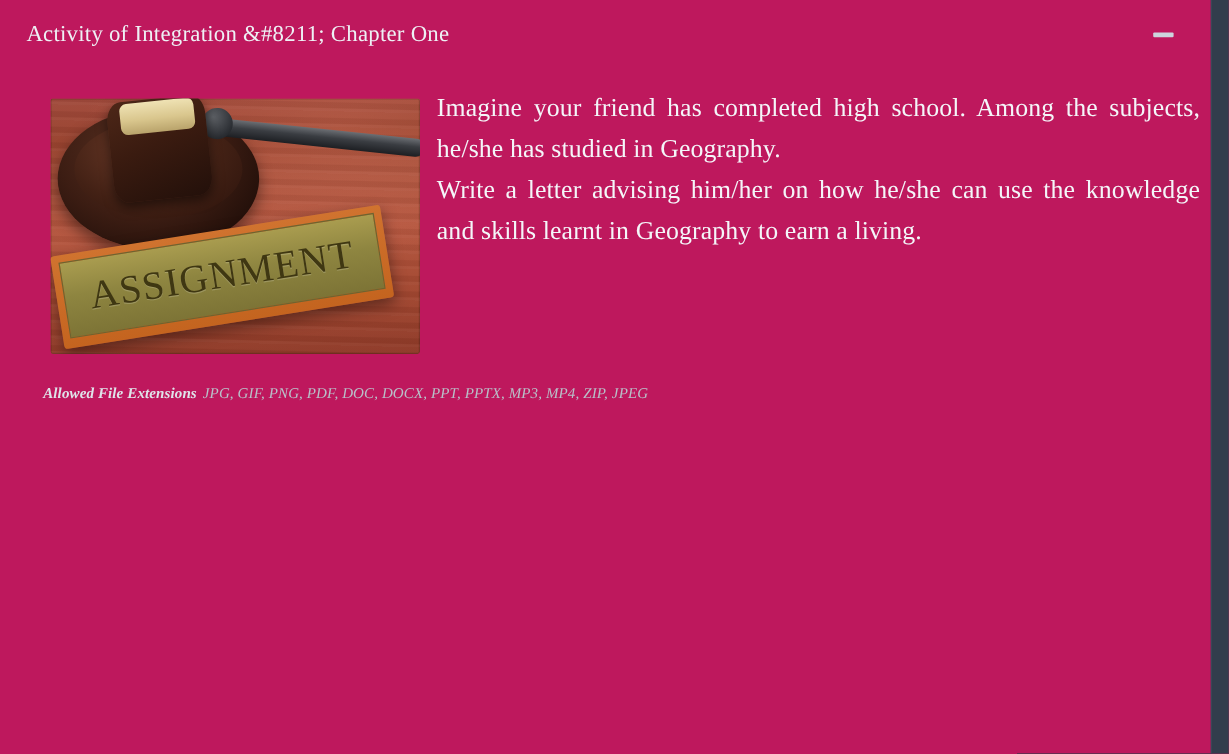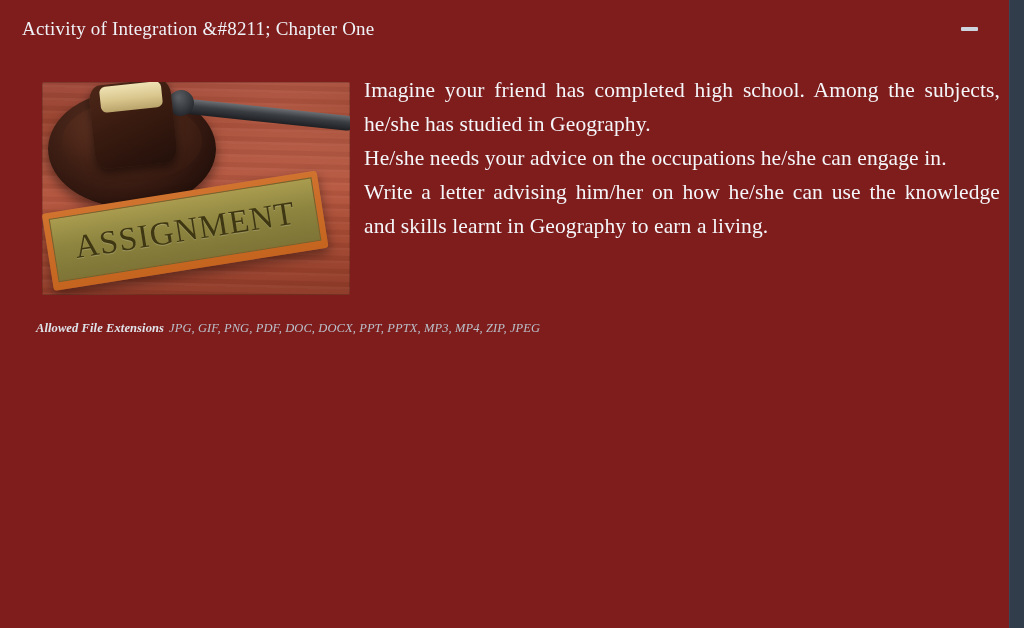--- a/index.html
+++ b/index.html
@@ -11,21 +11,21 @@
     width: 1024px;
     height: 628px;
     overflow: hidden;
     font-family: "Liberation Serif", "DejaVu Serif", serif;
   }
 
   #app-window {
     position: relative;
     width: 1024px;
     height: 628px;
-    background: #7f1d1d;
+    background: #be185d;
     box-sizing: border-box;
   }
   
   #app-window::after {
     content: "";
     position: absolute;
     top: 0; right: 0;
     width: 14px; height: 100%;
     background: #323d4c;
     border-left: 1px solid #3a4657;
@@ -312,21 +312,20 @@
         <div class="gavel-band"></div>
         <div class="plate">
           <div class="plate-inner">
             <span class="plate-text">ASSIGNMENT</span>
           </div>
         </div>
       </div>
 
       <div class="prompt-text">
         <span class="para">Imagine your friend has completed high school. Among the subjects, he/she has studied in Geography.</span>
-        <span class="para">He/she needs your advice on the occupations he/she can engage in.</span>
         <span class="para">Write a letter advising him/her on how he/she can use the knowledge and skills learnt in Geography to earn a living.</span>
       </div>
     </div>
 
     <div class="extensions">
       <span class="label">Allowed File Extensions</span><span>JPG, GIF, PNG, PDF, DOC, DOCX, PPT, PPTX, MP3, MP4, ZIP, JPEG</span>
     </div>
 
 
   </div>

